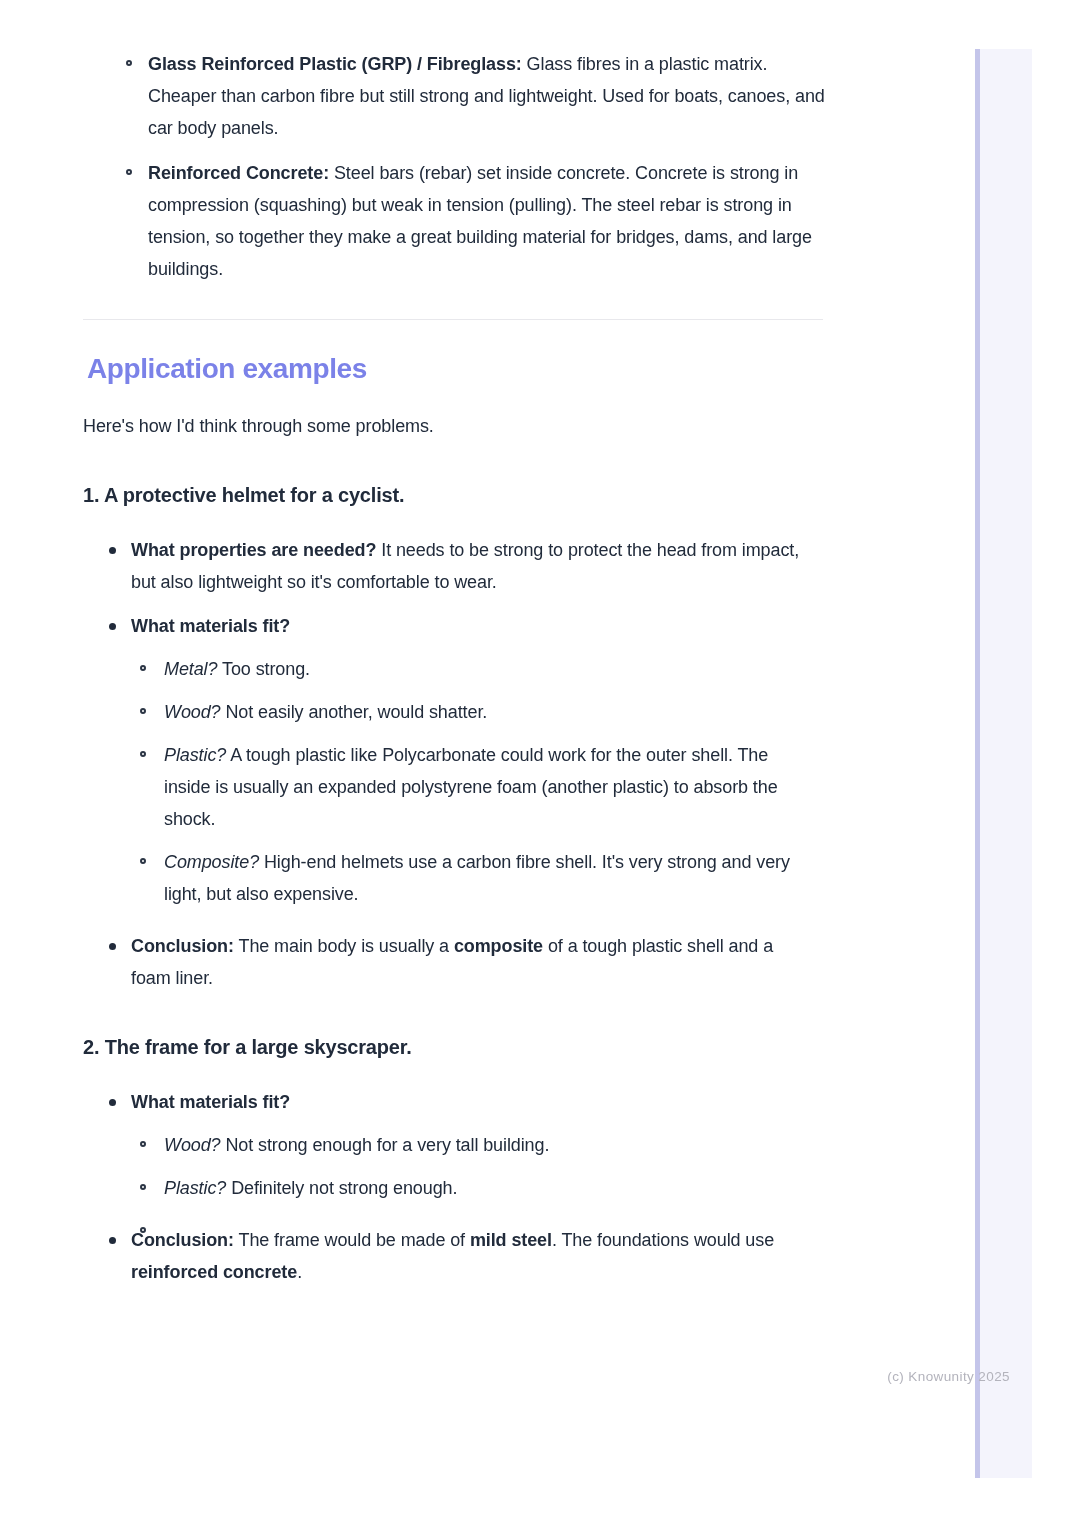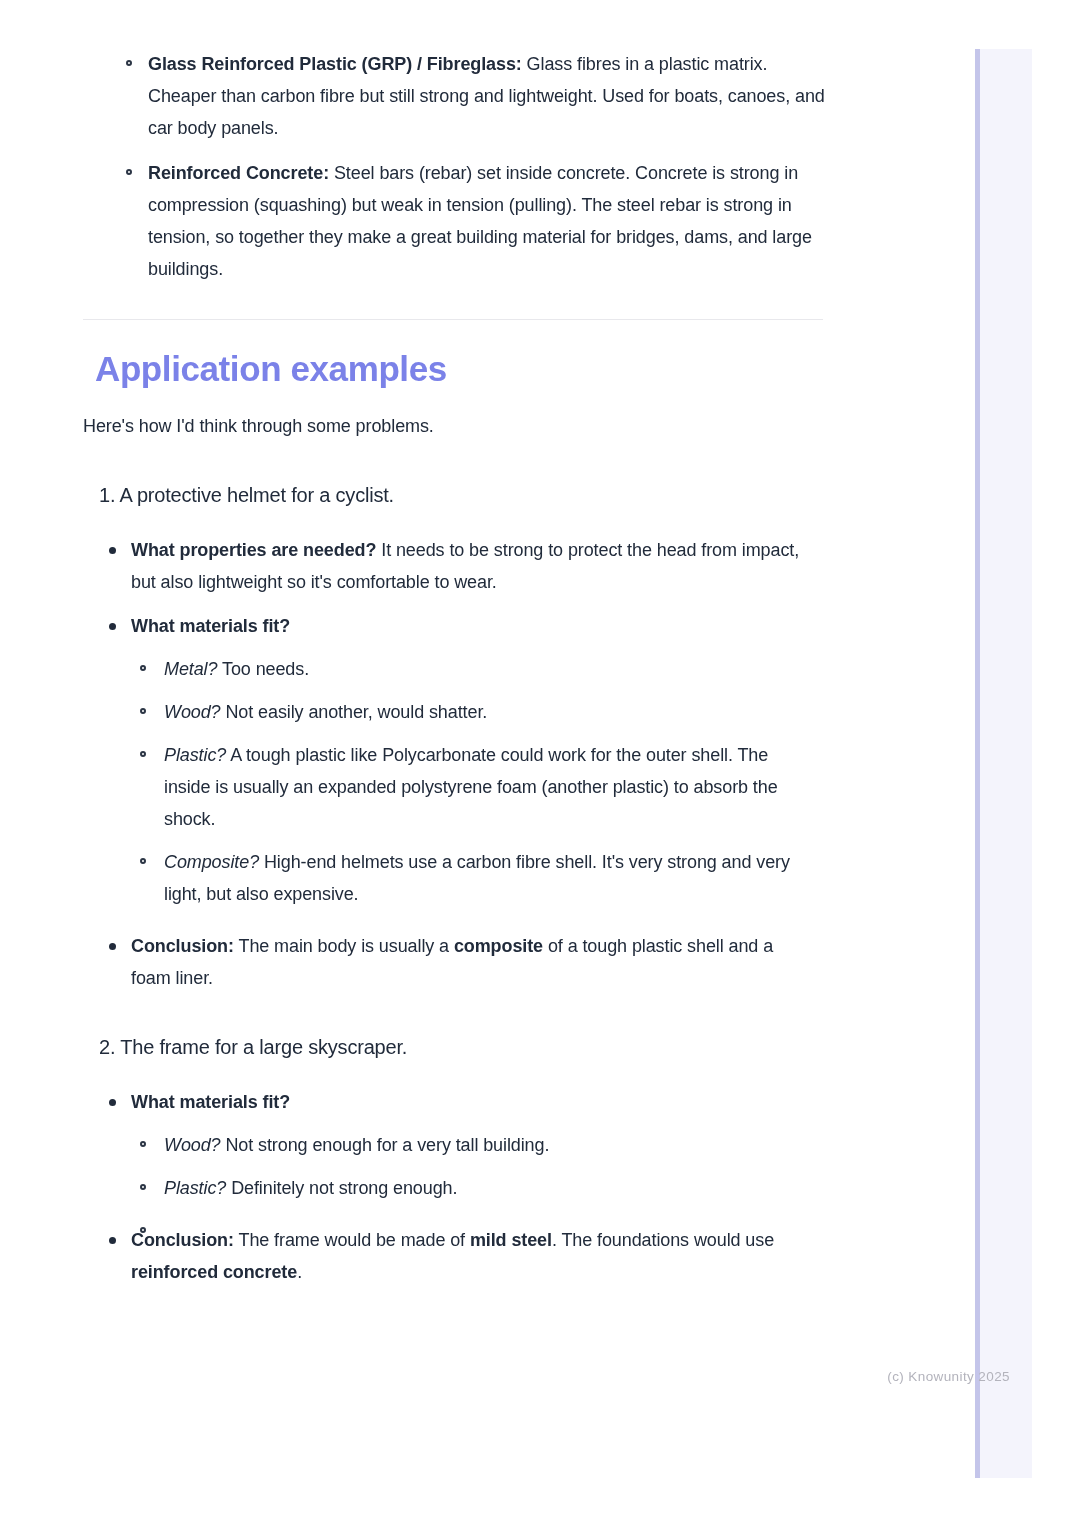--- a/index.html
+++ b/index.html
@@ -54,29 +54,29 @@
     border:2px solid #2b3545;border-radius:50%;background:transparent;
   }
   
   .lvl2 > .li{padding-left:65px;margin:13px 0;}
   .lvl2 .circle-marker{left:43px;}
   .divider{
     border:none;border-top:1px solid var(--divider);
     margin:34px 0 0 0;width:740px;height:0;
   }
   .section-heading{
-    margin:30px 0 0 12px;
-    font-size:35px;line-height:38px;font-weight:700;
+    margin:30px 0 0 4px;
+    font-size:28px;line-height:38px;font-weight:700;
     letter-spacing:-0.4px;
     color:var(--heading-accent);
   }
   .intro{margin:22px 0 0 0;}
   .example-title{
-    margin:40px 0 0 16px;
-    font-size:20px;line-height:26px;font-weight:400;
+    margin:40px 0 0 0;
+    font-size:20px;line-height:26px;font-weight:700;
     letter-spacing:-0.2px;
   }
   .bullets{margin-top:26px;}
   .li.gap-lg{margin-top:20px;}
 </style>
 </head>
 <body>
 
 <div class="side-panel"></div>
 
@@ -105,21 +105,21 @@
     <li class="li">
       <span class="disc-marker"></span>
       <span><b>What properties are needed?</b><span> It needs to be strong to protect the head from impact, but also lightweight so it's comfortable to wear.</span></span>
     </li>
     <li class="li">
       <span class="disc-marker"></span>
       <span><b>What materials fit?</b></span>
       <ul class="sub">
         <li class="li">
           <span class="circle-marker"></span>
-          <span><i>Metal?</i><span> Too needs.</span></span>
+          <span><i>Metal?</i><span> Too strong.</span></span>
         </li>
         <li class="li">
           <span class="circle-marker"></span>
           <span><i>Wood?</i><span> Not easily another, would shatter.</span></span>
         </li>
         <li class="li">
           <span class="circle-marker"></span>
           <span><i>Plastic?</i><span> A tough plastic like Polycarbonate could work for the outer shell. The inside is usually an expanded polystyrene foam (another plastic) to absorb the shock.</span></span>
         </li>
         <li class="li">

